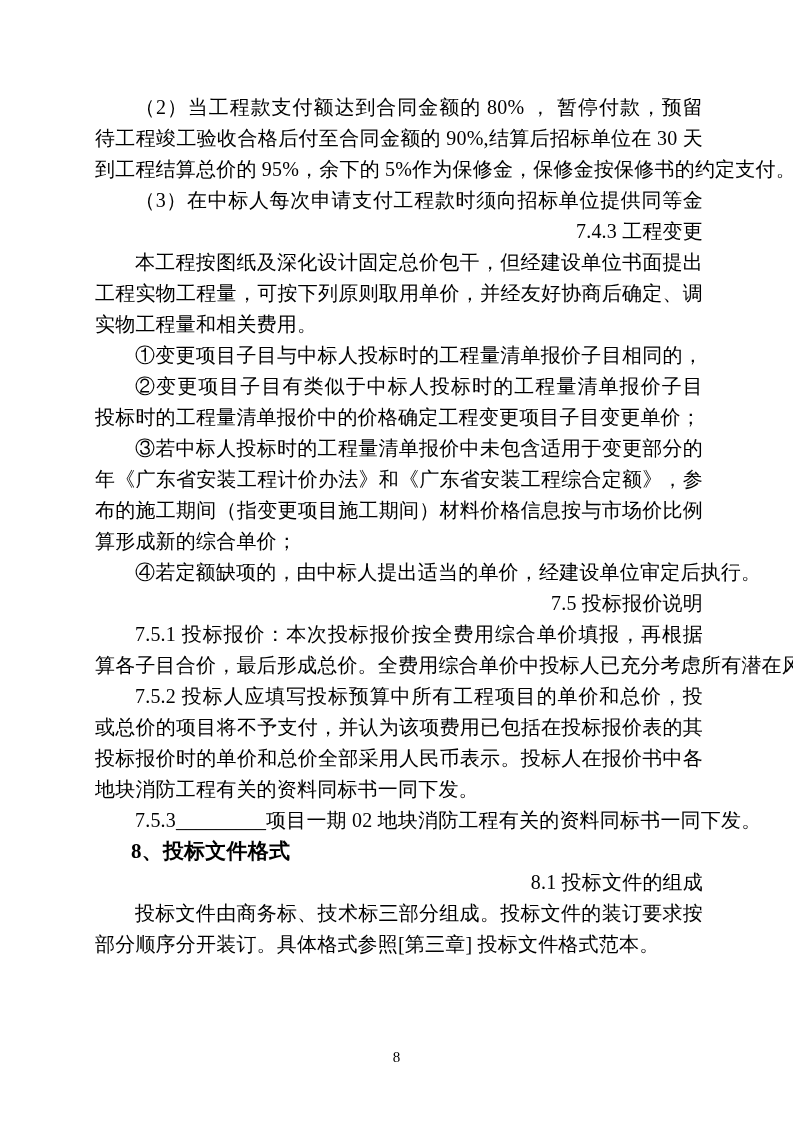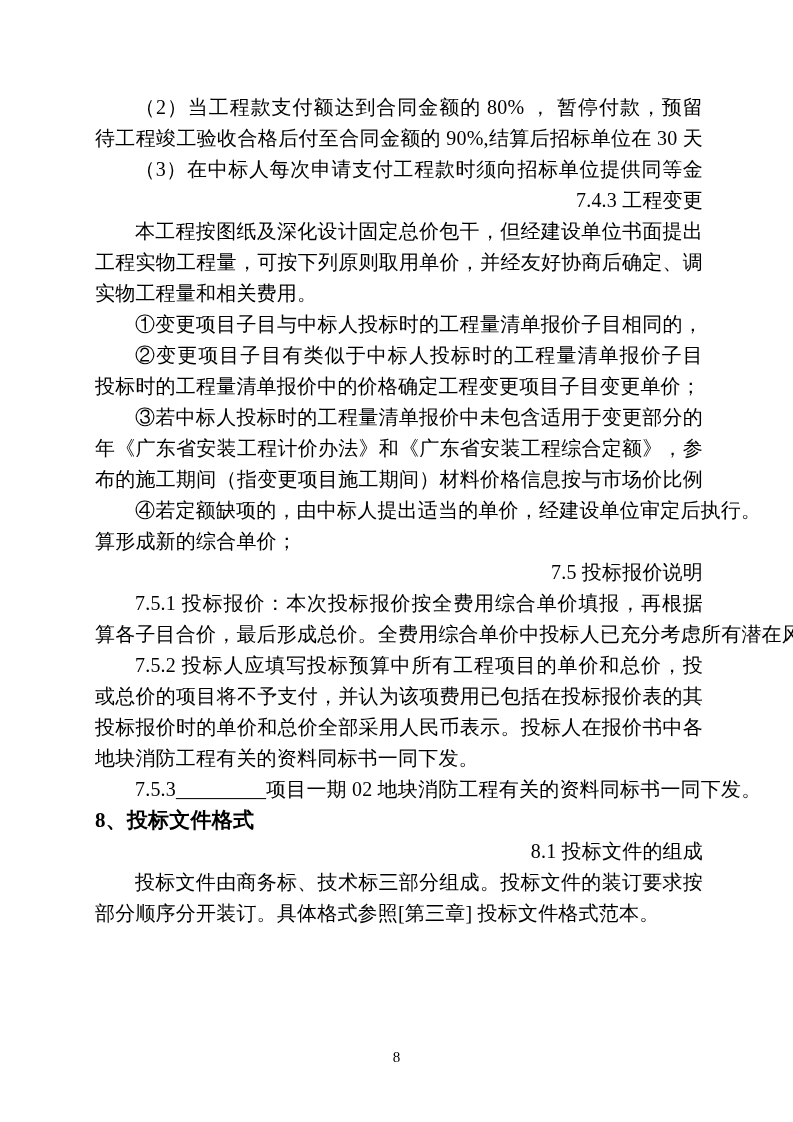--- a/index.html
+++ b/index.html
@@ -36,20 +36,21 @@
   }
   .line.justify {
     text-align: justify;
     text-align-last: justify;
     white-space: normal;
     overflow: hidden;
   }
   .line.heading {
     font-weight: bold;
     font-size: 21px;
+    margin-left: 36px;
   }
   .seg-bold {
     font-weight: normal;
   }
   .seg-blank {
     letter-spacing: 0;
     margin-top: 20px;
   }
   .page-number {
     position: absolute;
@@ -61,33 +62,34 @@
     line-height: 18px;
   }
 </style>
 </head>
 <body>
 
 <div class="page">
   <div class="content">
       <div class="line indent justify"><span class="">（2）当工程款支付额达到合同金额的 80% ， 暂停付款，预留 20% 作为工程尾款，</span></div>
       <div class="line justify"><span class="">待工程竣工验收合格后付至合同金额的 90%,结算后招标单位在 30 天内向中标人再支付</span></div>
+      <div class="line"><span class="">到工程结算总价的 95%，余下的 5%作为保修金，保修金按保修书的约定支付。</span></div>
       <div class="line indent justify"><span class="">（3）在中标人每次申请支付工程款时须向招标单位提供同等金额的有效完税发票，</span></div>
       <div class="line indent"><span class="">7.4.3 工程变更</span></div>
       <div class="line indent justify"><span class="">本工程按图纸及深化设计固定总价包干，但经建设单位书面提出的设计变更引起的</span></div>
       <div class="line justify"><span class="">工程实物工程量，可按下列原则取用单价，并经友好协商后确定、调整投标报价以外的</span></div>
       <div class="line"><span class="">实物工程量和相关费用。</span></div>
       <div class="line indent justify"><span class="">①变更项目子目与中标人投标时的工程量清单报价子目相同的，采用中标人投标时</span></div>
       <div class="line indent justify"><span class="">②变更项目子目有类似于中标人投标时的工程量清单报价子目的，可以参考中标人</span></div>
       <div class="line"><span class="">投标时的工程量清单报价中的价格确定工程变更项目子目变更单价；</span></div>
       <div class="line indent justify"><span class="">③若中标人投标时的工程量清单报价中未包含适用于变更部分的单价时，则按2010</span></div>
       <div class="line justify"><span class="">年《广东省安装工程计价办法》和《广东省安装工程综合定额》，参照建设主管部门颁</span></div>
       <div class="line justify"><span class="">布的施工期间（指变更项目施工期间）材料价格信息按与市场价比例下浮后的材料价计</span></div>
+      <div class="line"><span class="">算形成新的综合单价；</span></div>
       <div class="line indent"><span class="">④若定额缺项的，由中标人提出适当的单价，经建设单位审定后执行。</span></div>
-      <div class="line"><span class="">算形成新的综合单价；</span></div>
       <div class="line indent"><span class="">7.5 投标报价说明</span></div>
       <div class="line indent justify"><span class="">7.5.1 投标报价：本次投标报价按全费用综合单价填报，再根据各子目工程数量计</span></div>
       <div class="line"><span class="">算各子目合价，最后形成总价。全费用综合单价中投标人已充分考虑所有潜在风险</span></div>
       <div class="line indent justify"><span class="">7.5.2 投标人应填写投标预算中所有工程项目的单价和总价，投标人没有填入单价</span></div>
       <div class="line justify"><span class="">或总价的项目将不予支付，并认为该项费用已包括在投标报价表的其他单价和总价中。</span></div>
       <div class="line justify"><span class="">投标报价时的单价和总价全部采用人民币表示。投标人在报价书中各分项合计费用与汇</span></div>
       <div class="line"><span class="">地块消防工程有关的资料同标书一同下发。</span></div>
       <div class="line indent"><span class="">7.5.3</span><span class="seg-blank">_________</span><span class="">项目一期 02 地块消防工程有关的资料同标书一同下发。</span></div>
       <div class="line heading"><span class="">8、投标文件格式</span></div>
       <div class="line indent"><span class="">8.1 投标文件的组成</span></div>

